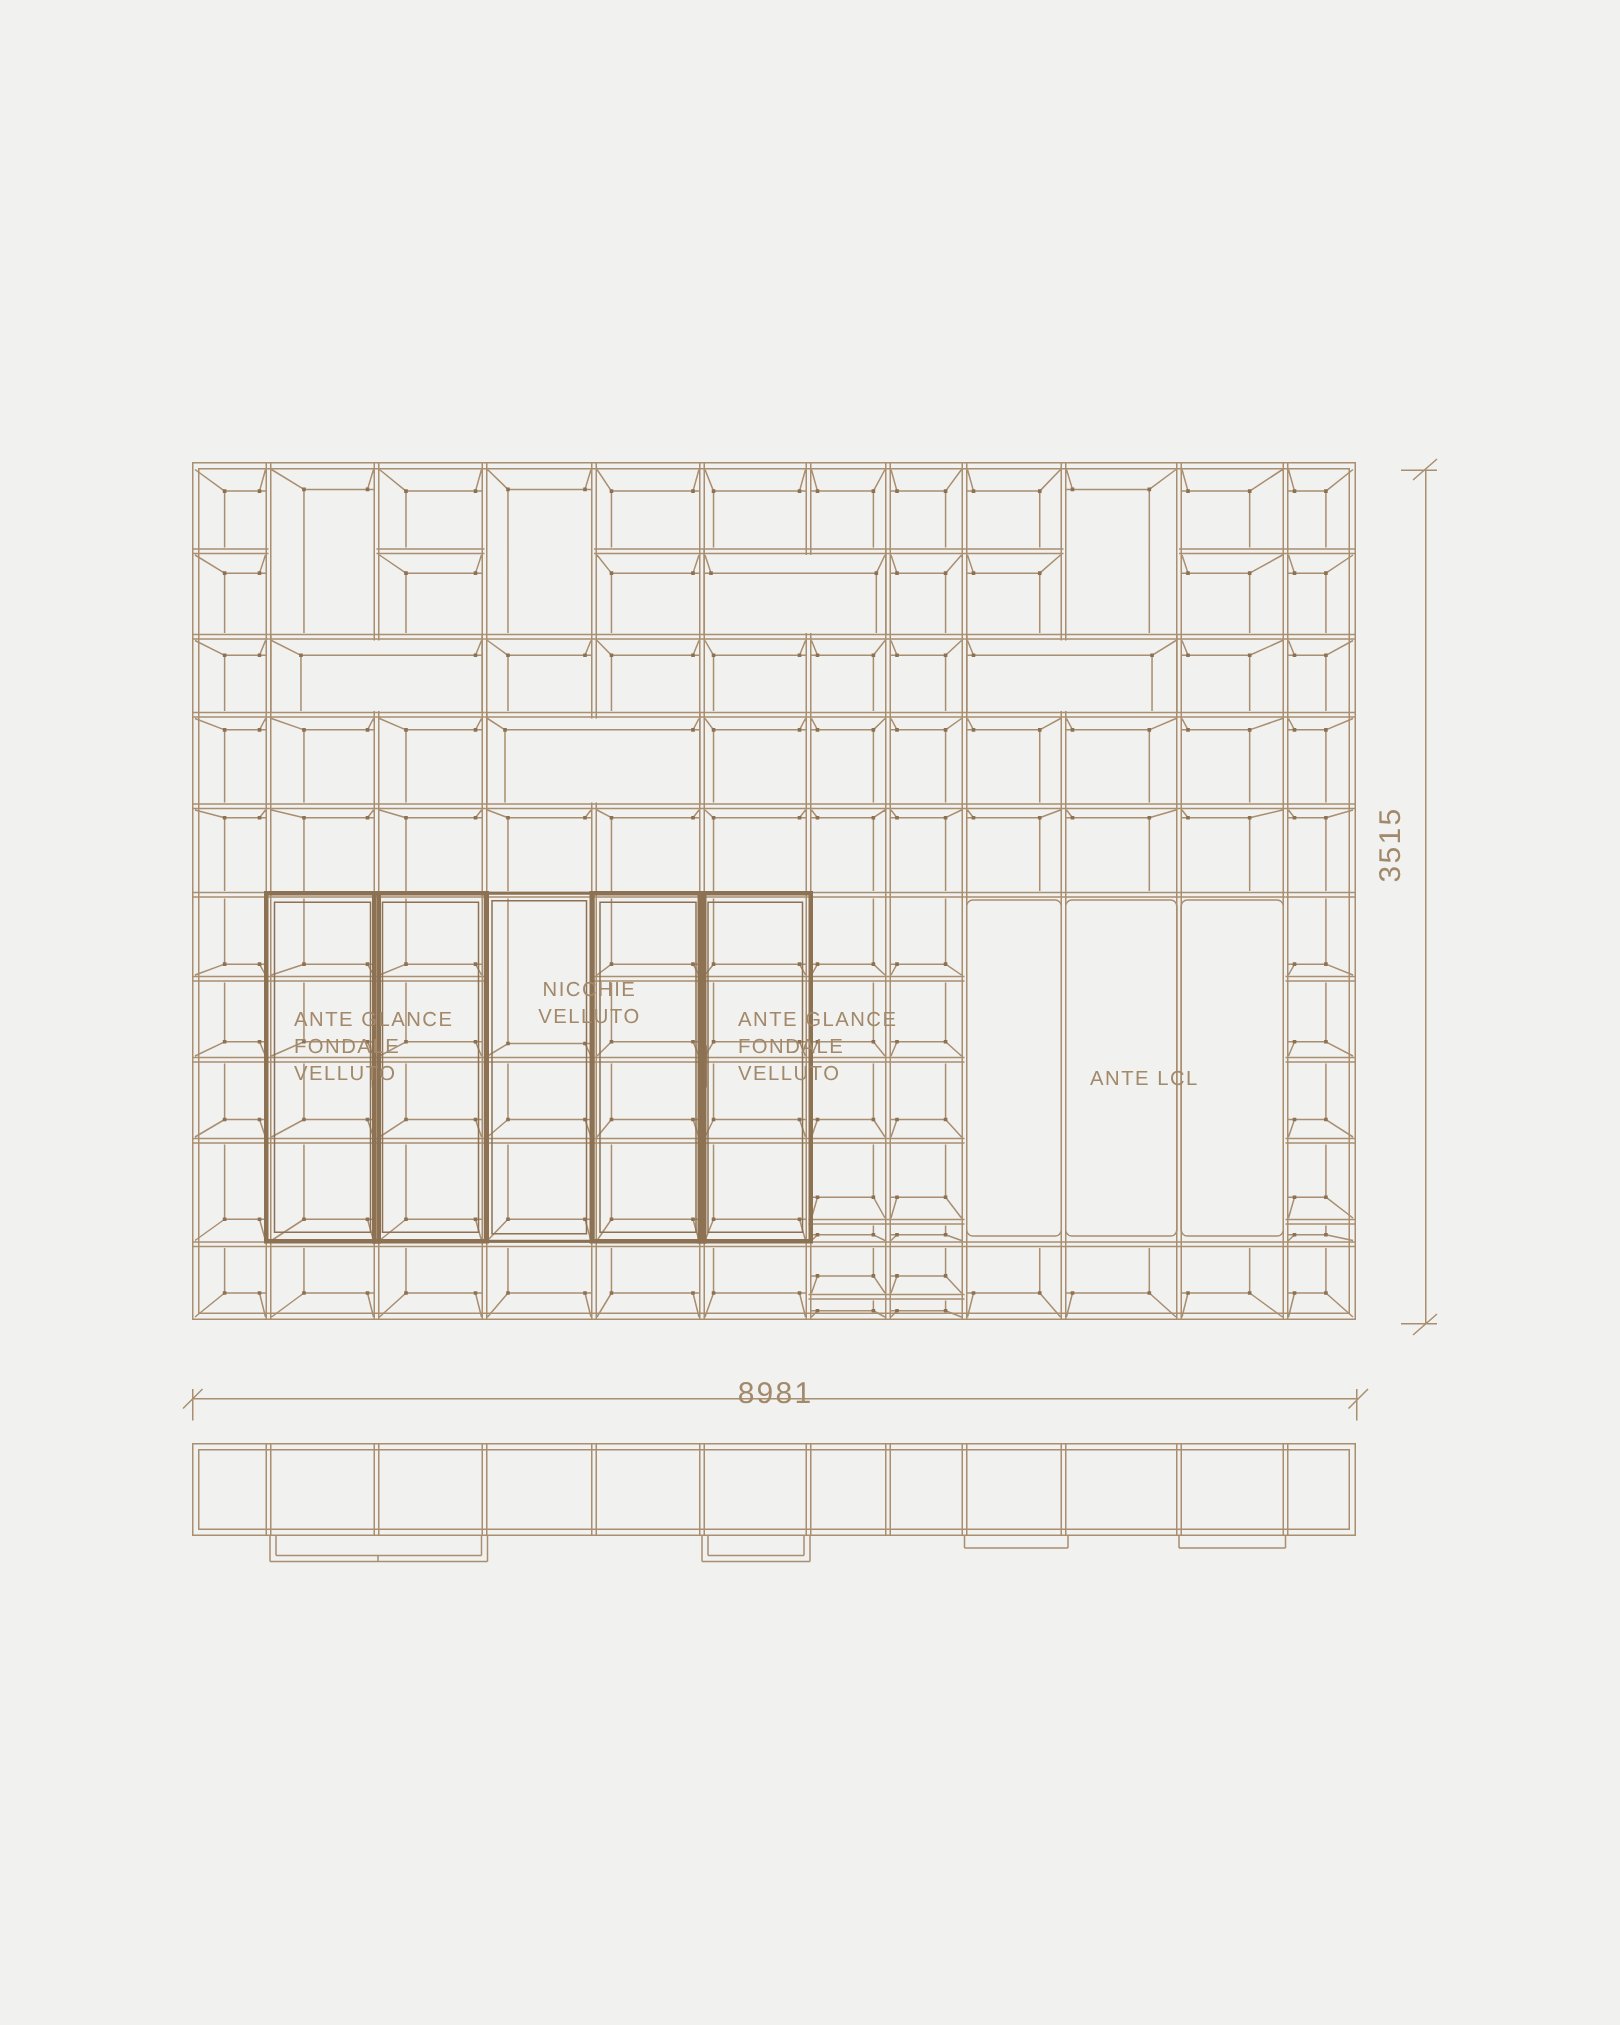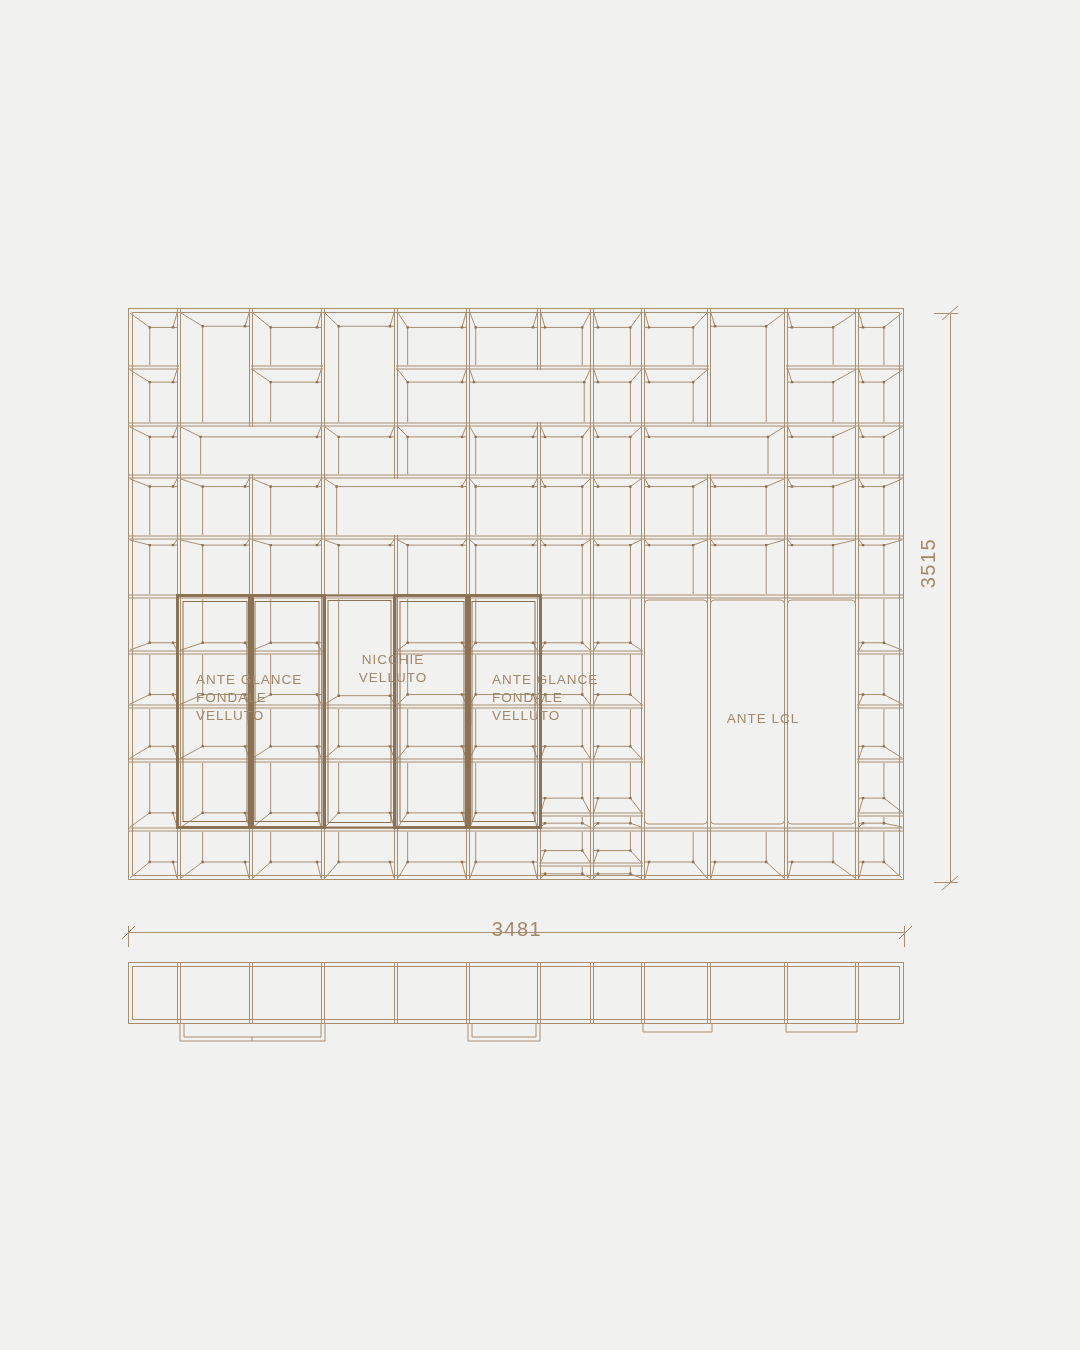--- a/index.html
+++ b/index.html
@@ -52,15 +52,15 @@
   <div class="lbl" style="left: 196px; top: 671px;">ANTE GLANCE
 FONDALE
 VELLUTO</div>
   <div class="lbl ctr" style="left: 393px; top: 651px; transform: translateX(-50%);">NICCHIE
 VELLUTO</div>
   <div class="lbl" style="left: 492px; top: 671px;">ANTE GLANCE
 FONDALE
 VELLUTO</div>
   <div class="lbl ctr" style="left: 763px; top: 710px; transform: translateX(-50%);">ANTE LCL</div>
 
-  <div class="dim" style="left: 517px; top: 918px; transform: translateX(-50%);">3481</div>
+  <div class="dim" style="left: 517px; top: 918px; transform: translateX(-50%);">8981</div>
   <div class="dim" style="left: 928px; top: 563px; transform: translate(-50%, -50%) rotate(-90deg);">3515</div>
 </div>
 
 </body></html>

